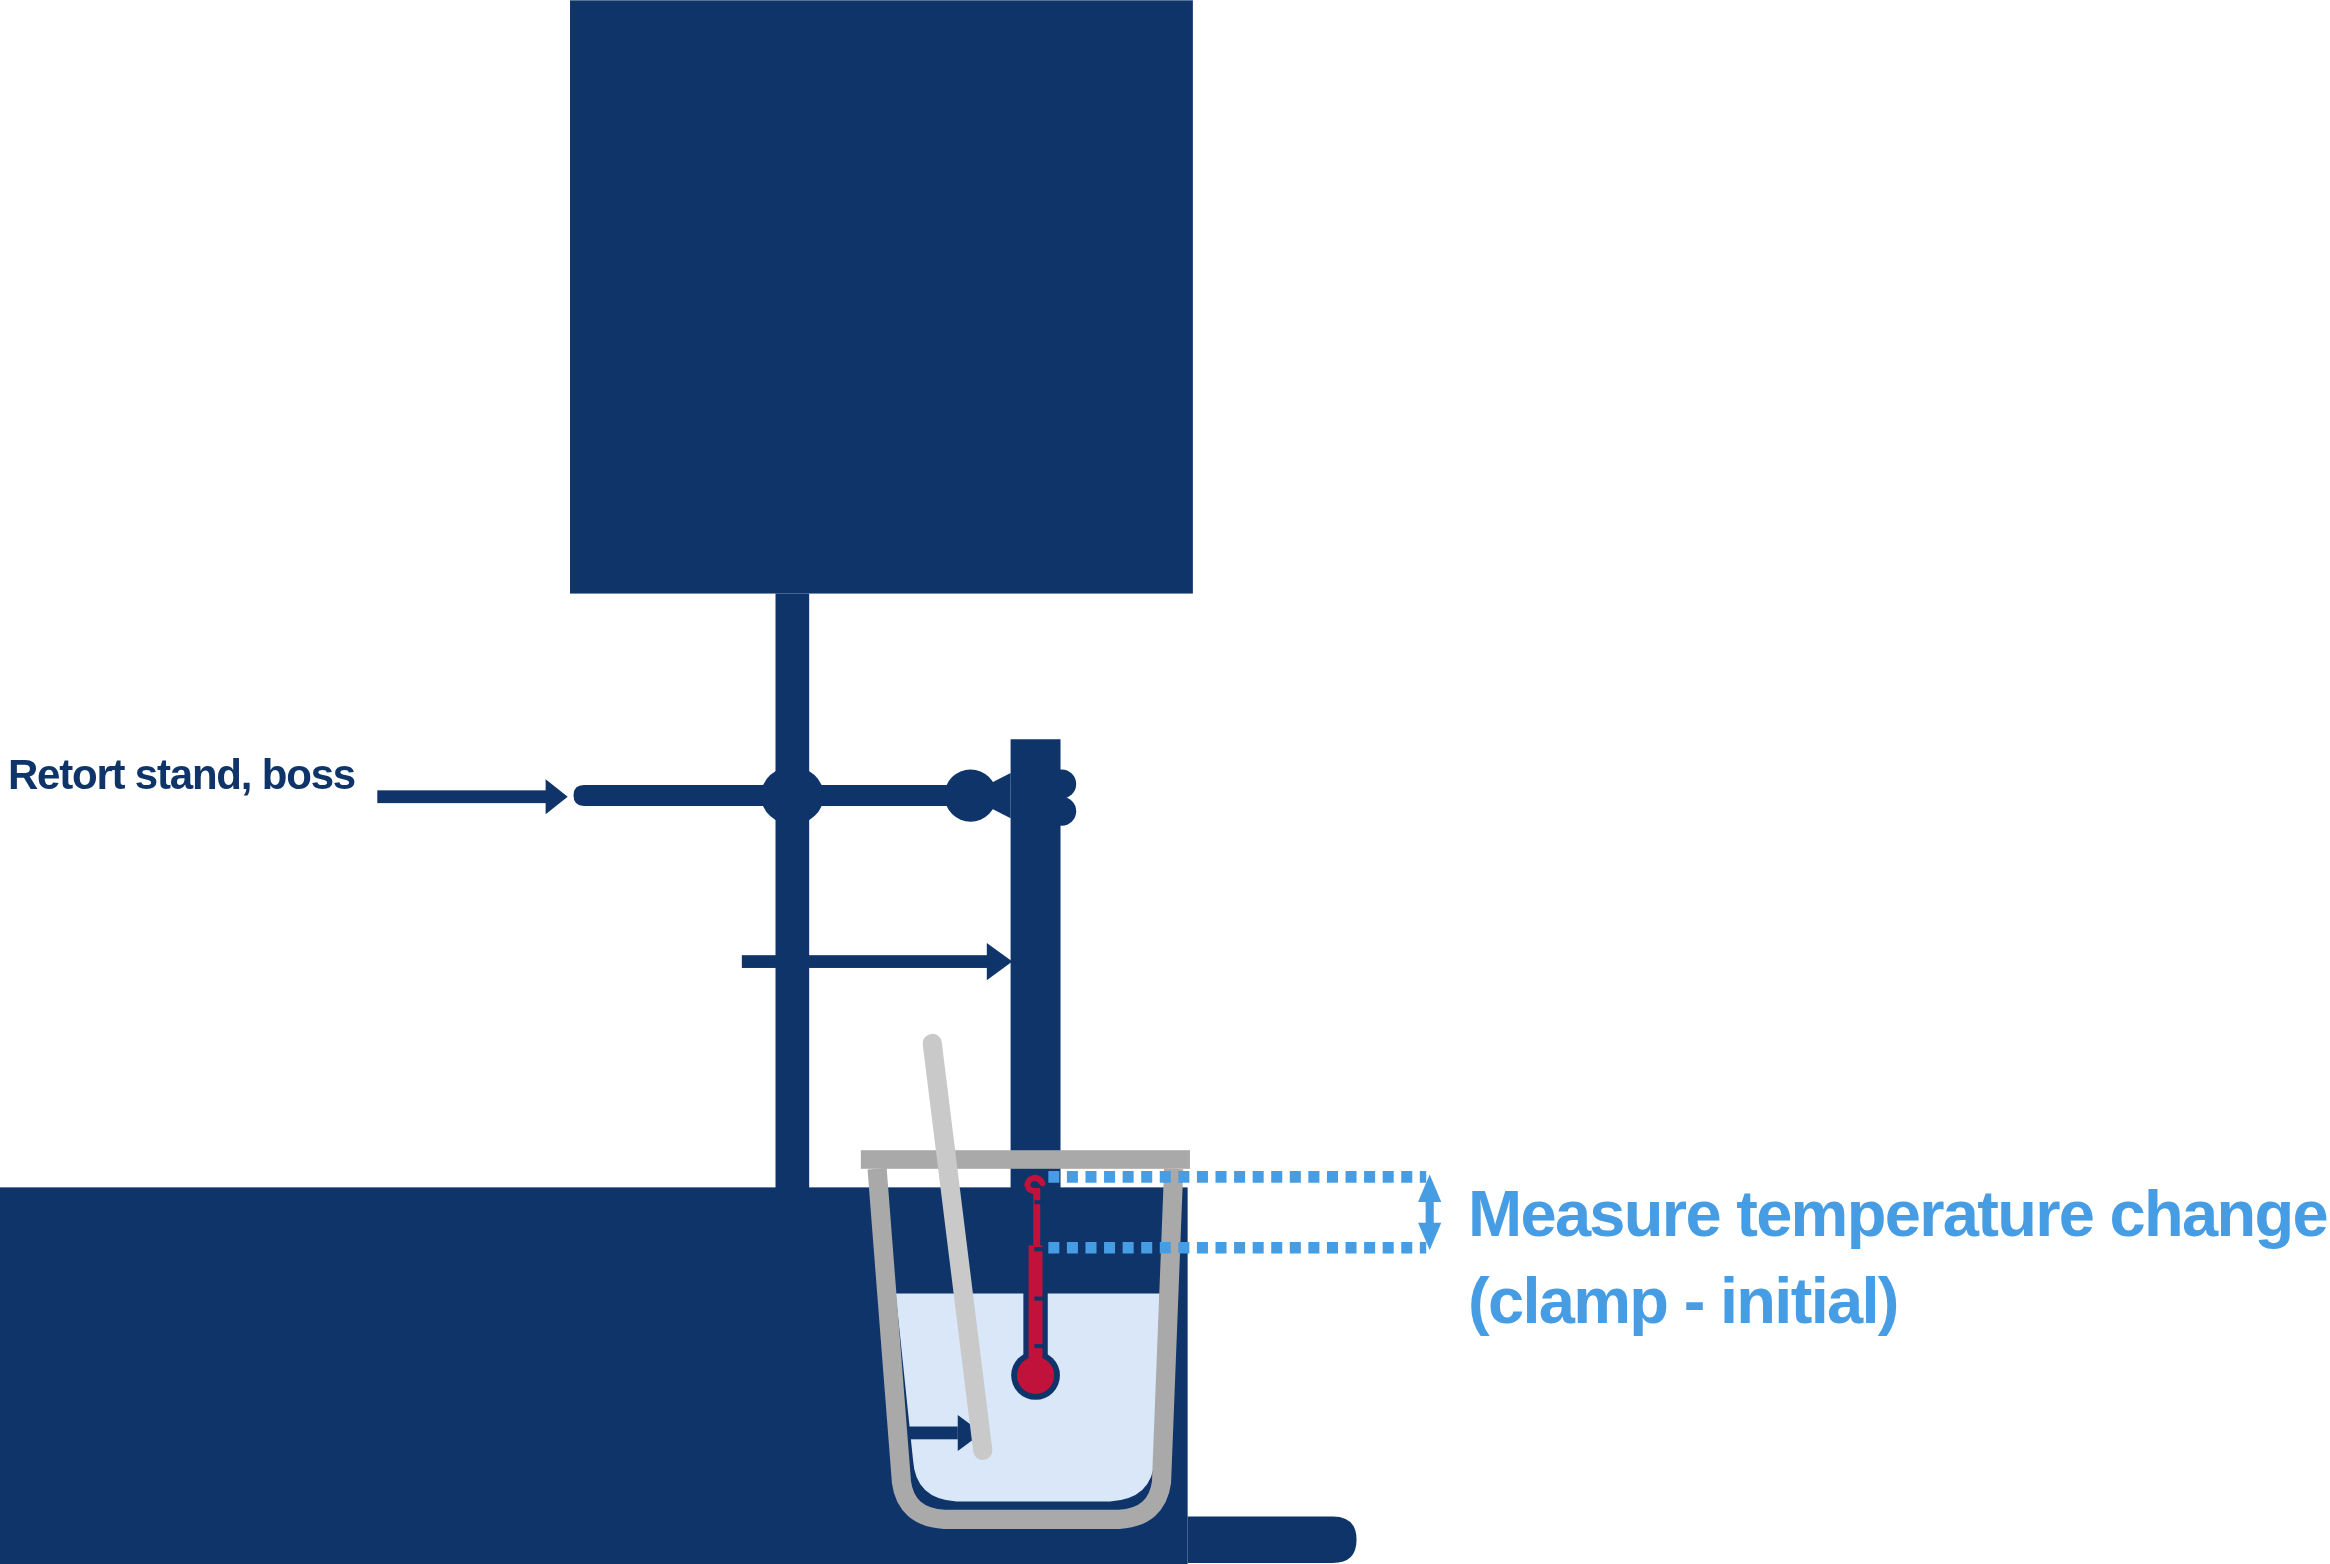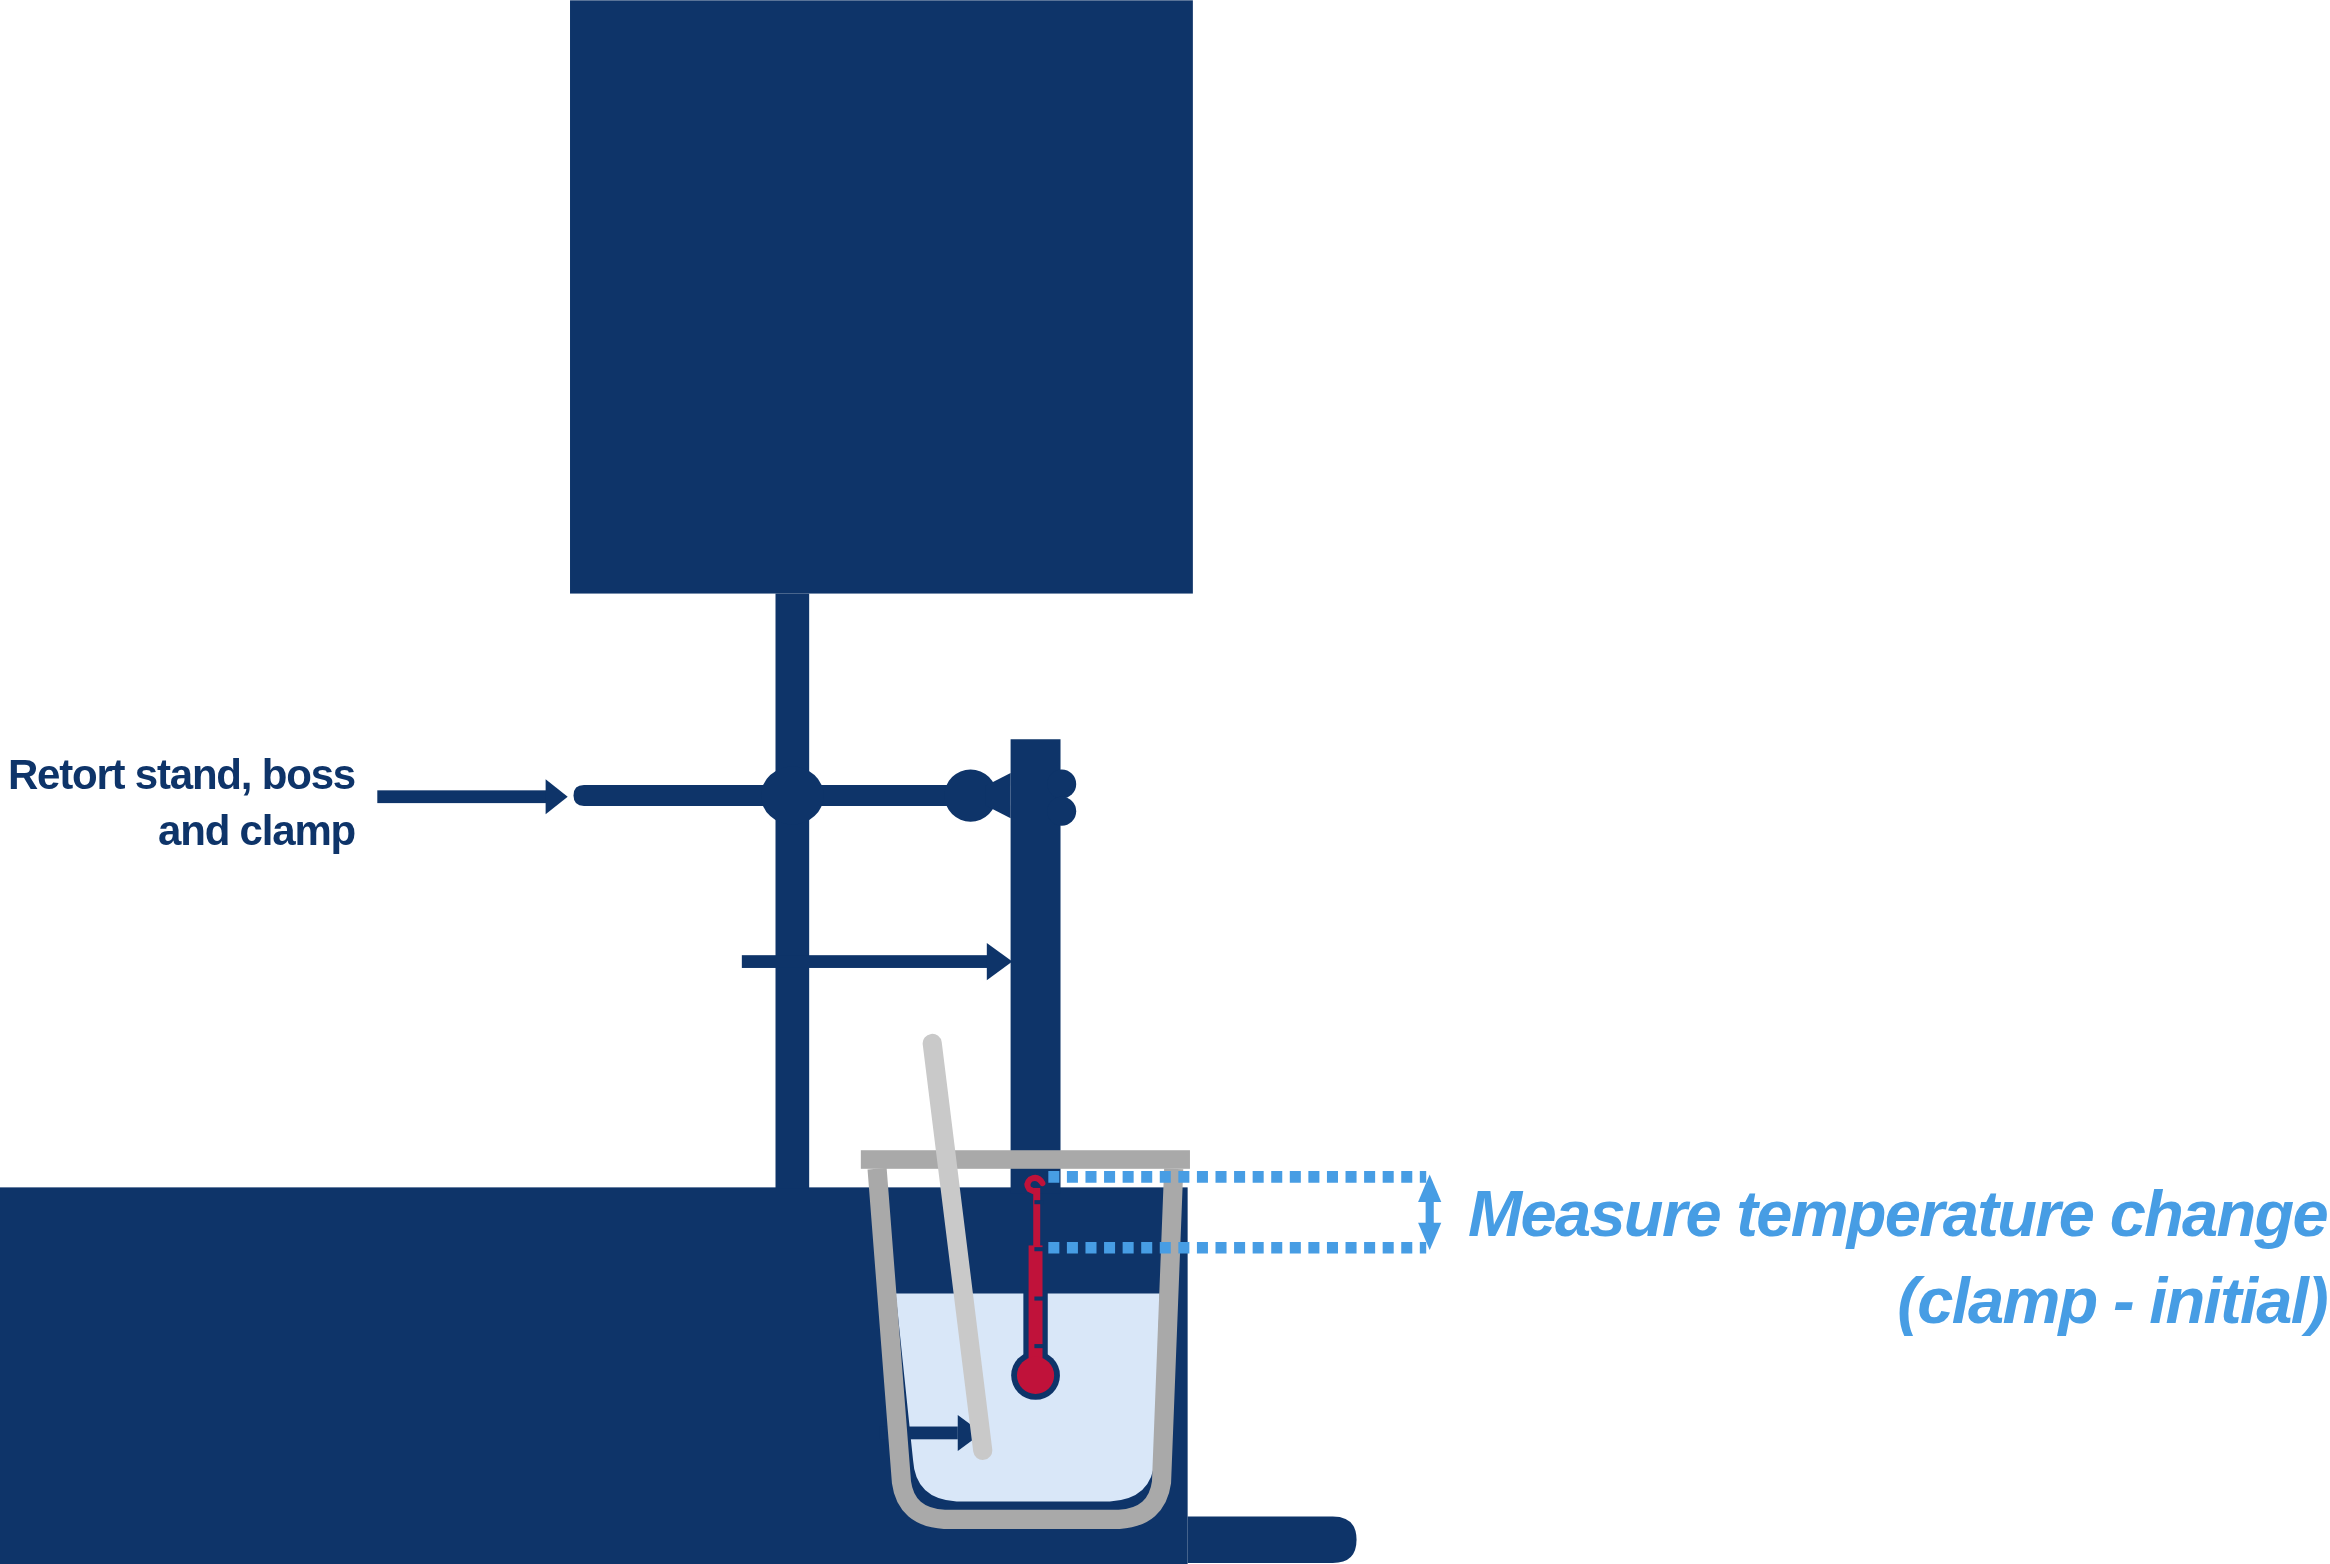--- a/index.html
+++ b/index.html
@@ -28,22 +28,21 @@
     font-size:63px; line-height:70px;
     letter-spacing:-1.2px;
     white-space:nowrap;
   }
   .label-measure{
     left:1468px; top:1170px;
     width:859px;
     font-size:65px; line-height:87px;
     letter-spacing:-1.7px;
     color:#479DE4;
-    text-align:right;
-    font-style:italic;
+    text-align:left;
   }
   .label-measure div{white-space:nowrap;}
 </style>
 </head>
 <body>
 
 <div class="stage">
 
   <svg width="2330" height="1565" viewBox="0 0 4014 2695">
 
@@ -107,21 +106,20 @@
 
     <g fill="#479DE4">
       <rect x="2456" y="2055" width="14" height="66"></rect>
       <polygon points="2443,2070 2463,2023 2483,2070"></polygon>
       <polygon points="2443,2106 2463,2153 2483,2106"></polygon>
     </g>
   </svg>
 
   <div class="label label-retort">
     <div>Retort stand, boss</div>
-    <div>and clamp</div>
   </div>
 
 
   <div class="label label-measure">
     <div>Measure temperature change</div>
     <div>(clamp - initial)</div>
   </div>
 
 </div>
 

